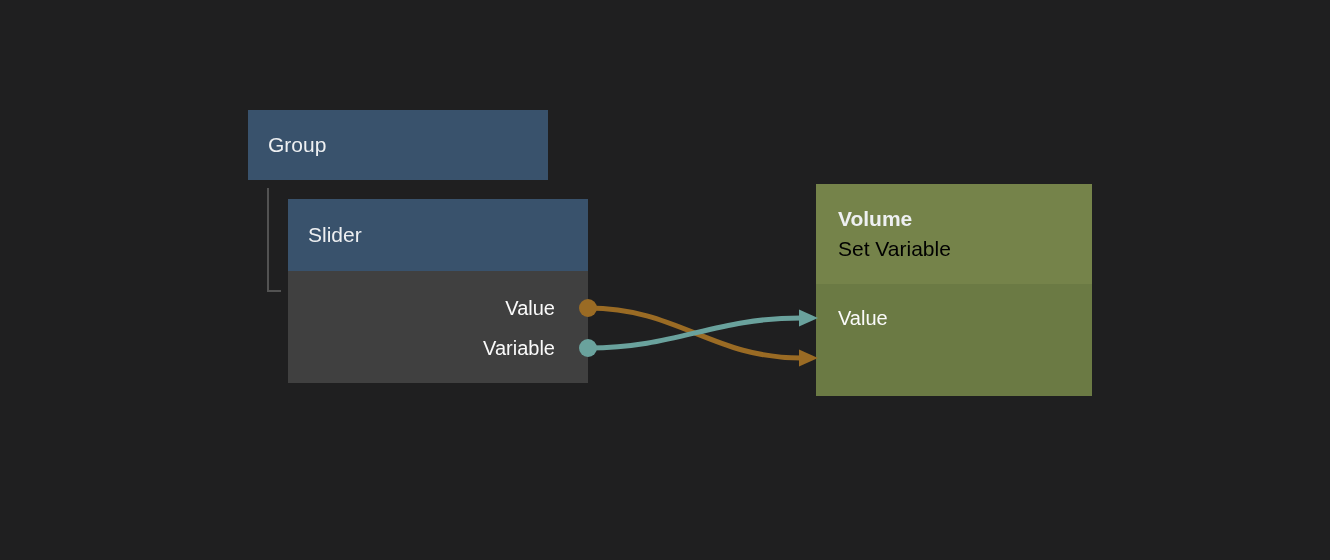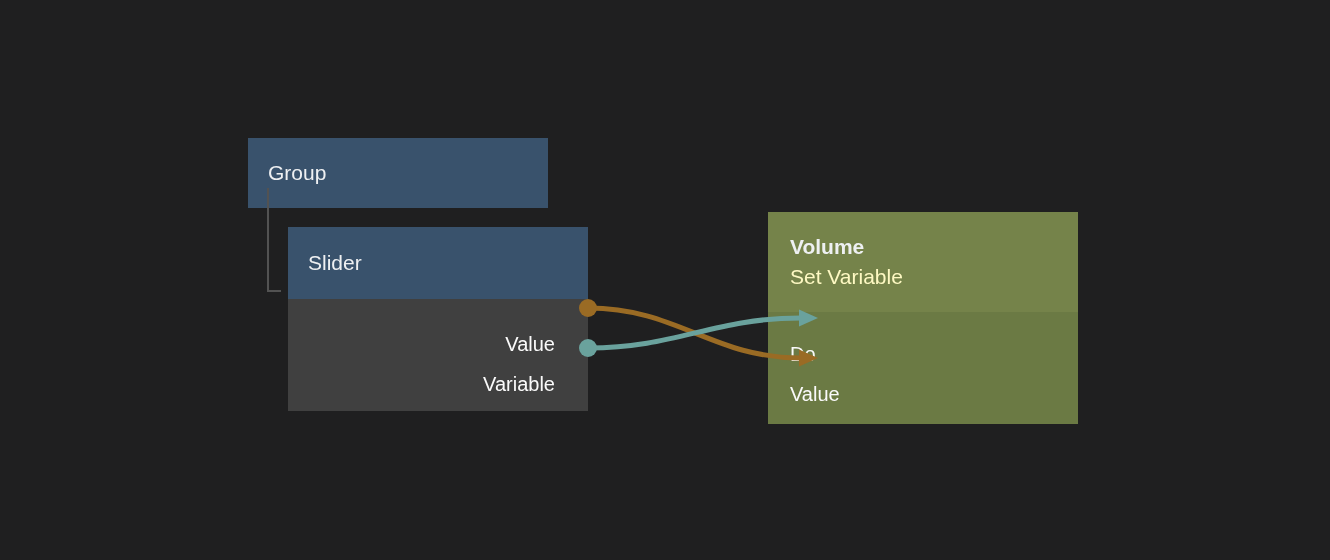--- a/index.html
+++ b/index.html
@@ -11,37 +11,36 @@
   .canvas {
     position: relative;
     width: 1330px;
     height: 560px;
     background: #1f1f20;
     overflow: hidden;
   }
   .node {
     position: absolute;
     box-sizing: border-box;
-    margin-top: 28px;
   }
   .node-header {
     box-sizing: border-box;
     display: flex;
     flex-direction: column;
     justify-content: center;
     padding-left: 20px;
   }
   .node-title {
     color: #eef0f2;
     font-size: 21px;
     font-weight: 400;
     line-height: 30px;
   }
   .node-subtitle {
-    color: #fef9c3;
+    color: #000000;
     font-size: 21px;
     font-weight: 400;
     line-height: 30px;
   }
   
   .group-node {
     left: 248px; top: 110px;
     width: 300px; height: 70px;
     background: #39526c;
   }
@@ -65,37 +64,37 @@
   .slider-node .node-header {
     height: 72px;
     background: #39526c;
   }
   .slider-node .node-body {
     padding-top: 17px;
   }
   .port-row {
     height: 40px;
     display: flex;
-    align-items: flex-end;
+    align-items: center;
     color: #fafafa;
     font-size: 20px;
   }
   .port-row.out {
     justify-content: flex-end;
     padding-right: 33px;
   }
   .port-row.in {
     justify-content: flex-start;
     padding-left: 22px;
   }
 
   
   .volume-node {
-    left: 768px; top: 184px;
-    width: 310px; height: 212px;
+    left: 816px; top: 184px;
+    width: 276px; height: 212px;
     background: #6b7a44;
   }
   .volume-node .node-header {
     height: 100px;
     background: #75834a;
     padding-left: 22px;
   }
   .volume-node .node-header .node-title { font-weight: 700; }
   .volume-node .node-body {
     padding-top: 14px;
@@ -137,23 +136,20 @@
     </div>
   </div>
 
   <div class="node volume-node">
     <div class="node-header">
       <span class="node-title">Volume</span>
       <span class="node-subtitle">Set Variable</span>
     </div>
     <div class="node-body">
       <div class="port-row in">
-        <span>Do</span>
-      </div>
-      <div class="port-row in">
         <span>Value</span>
       </div>
     </div>
   </div>
 
   <svg class="wires" viewBox="0 0 1330 560" xmlns="http://www.w3.org/2000/svg">
 
     <path d="M 588 308 C 678 308, 712 358, 801 358" fill="none" stroke="#9a6b24" stroke-width="5"></path>
     <polygon points="799,349.5 818,358 799,366.5" fill="#9a6b24"></polygon>
 

